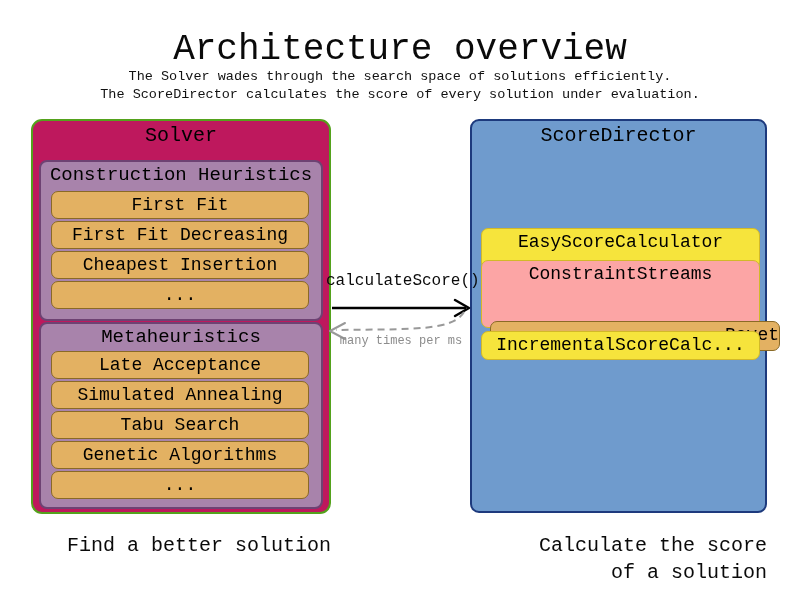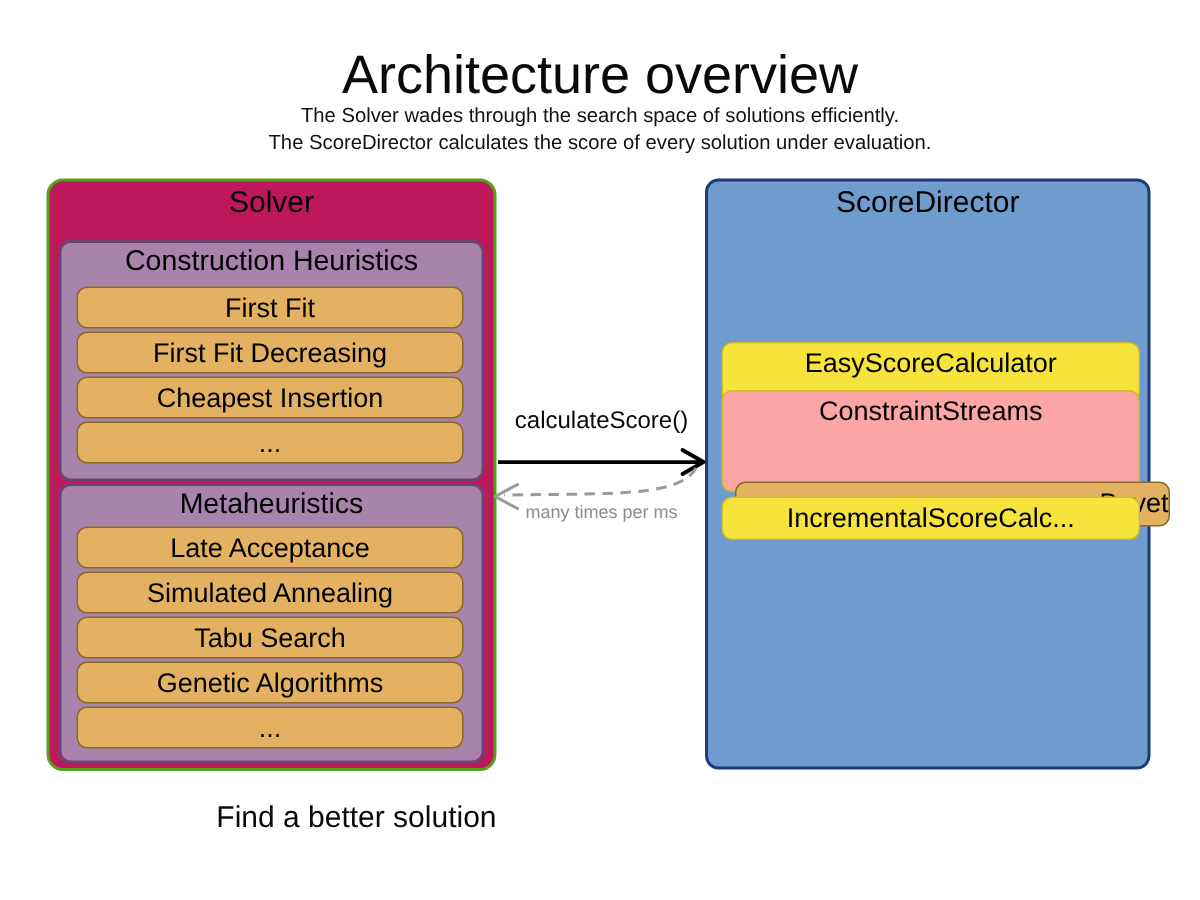--- a/index.html
+++ b/index.html
@@ -1,18 +1,18 @@
 <!DOCTYPE html>
 <html><head>
 <meta charset="utf-8">
 <style>
   html,body{margin:0;padding:0;background:#fff;}
   .canvas{
     position:relative;width:800px;height:600px;background:#ffffff;overflow:hidden;
-    font-family:Liberation Sans, sans-serif;color:#000;border-radius:28px;
+    font-family:Liberation Mono, monospace;color:#000;border-radius:28px;
   }
   .abs{position:absolute;}
 
   .title{left:0;top:30px;width:800px;font-size:36px;line-height:1.1;text-align:center;color:#0a0a0a;}
   .subtitle{left:0;top:68px;width:800px;font-size:13.5px;line-height:18px;text-align:center;color:#111;}
 
   
   .solver-box{left:31px;top:119px;width:300px;height:395px;border:2px solid;border-radius:11px;box-sizing:border-box;}
   .box-title{position:absolute;left:0;top:3px;width:100%;text-align:center;font-size:20px;}
   .group{position:absolute;left:6px;width:284px;border:2px solid;border-radius:8px;box-sizing:border-box;}
@@ -96,14 +96,18 @@
     <g>
       <path d="M 464 312 C 453 331, 412 329, 336 330" fill="none" stroke-width="2" stroke-dasharray="7 5" style="stroke: rgb(153, 153, 153);"></path>
       <path d="M 345 323 L 330 331 L 345 339" fill="none" stroke-width="2" stroke-linecap="round" stroke-linejoin="round" style="stroke: rgb(153, 153, 153);"></path>
     </g>
   </svg>
 
   <div class="abs call-label">calculateScore()</div>
   <div class="abs freq-label">many times per ms</div>
 
   <div class="abs caption caption-left">Find a better solution</div>
+  <div class="abs caption caption-right">
+    <div>Calculate the score</div>
+    <div>of a solution</div>
+  </div>
 
 </div>
 
 </body></html>

